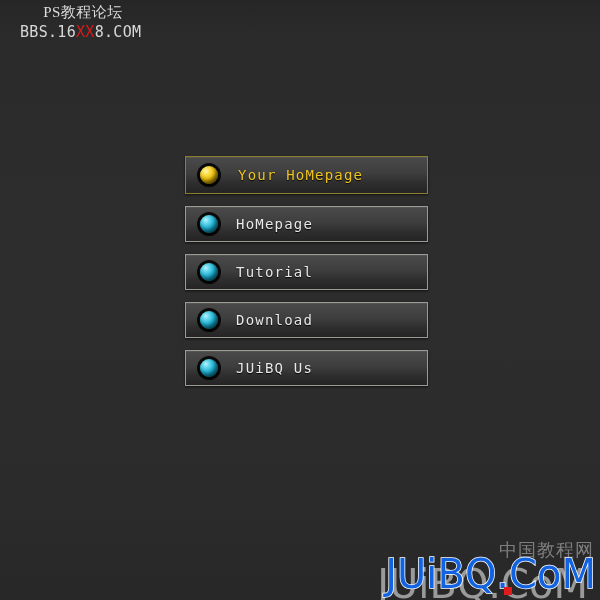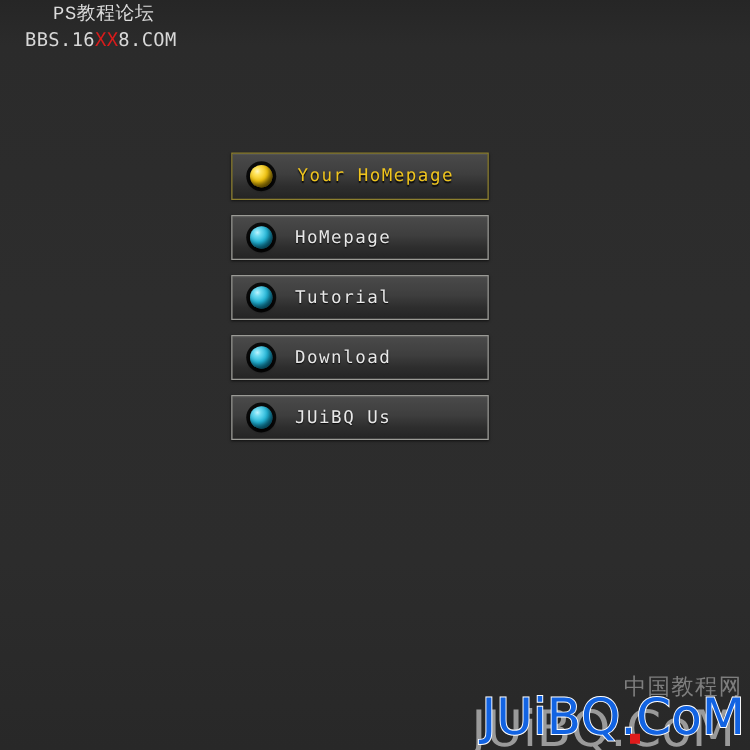--- a/index.html
+++ b/index.html
@@ -24,21 +24,21 @@
         #282828 100%);
   }
   
   #site-header {
     position: absolute;
     left: 0px;
     top: 2px;
     width: 160px;
   }
   #site-title {
-    font-family: Liberation Mono, monospace;
+    font-family: Liberation Serif, serif;
     font-size: 15px;
     color: #dcdcdc;
     letter-spacing: 0.5px;
     text-align: center;
     line-height: 20px;
     padding-left: 6px;
   }
   #site-url {
     font-family: "DejaVu Sans Mono", "Liberation Mono", monospace;
     font-size: 15px;
@@ -47,22 +47,22 @@
     letter-spacing: 0.3px;
     padding-left: 20px;
     white-space: pre;
   }
   #site-url .hl { color: #d81b1b; }
 
   
   #menu {
     position: absolute;
     left: 185px;
-    top: 122px;
-    width: 206px;
+    top: 156px;
+    width: 243px;
   }
   .menu-item {
     position: relative;
     display: block;
     height: 36px;
     margin-bottom: 12px;
     box-sizing: border-box;
     border: 1px solid #9b9b96;
     background:
       linear-gradient(to bottom,

